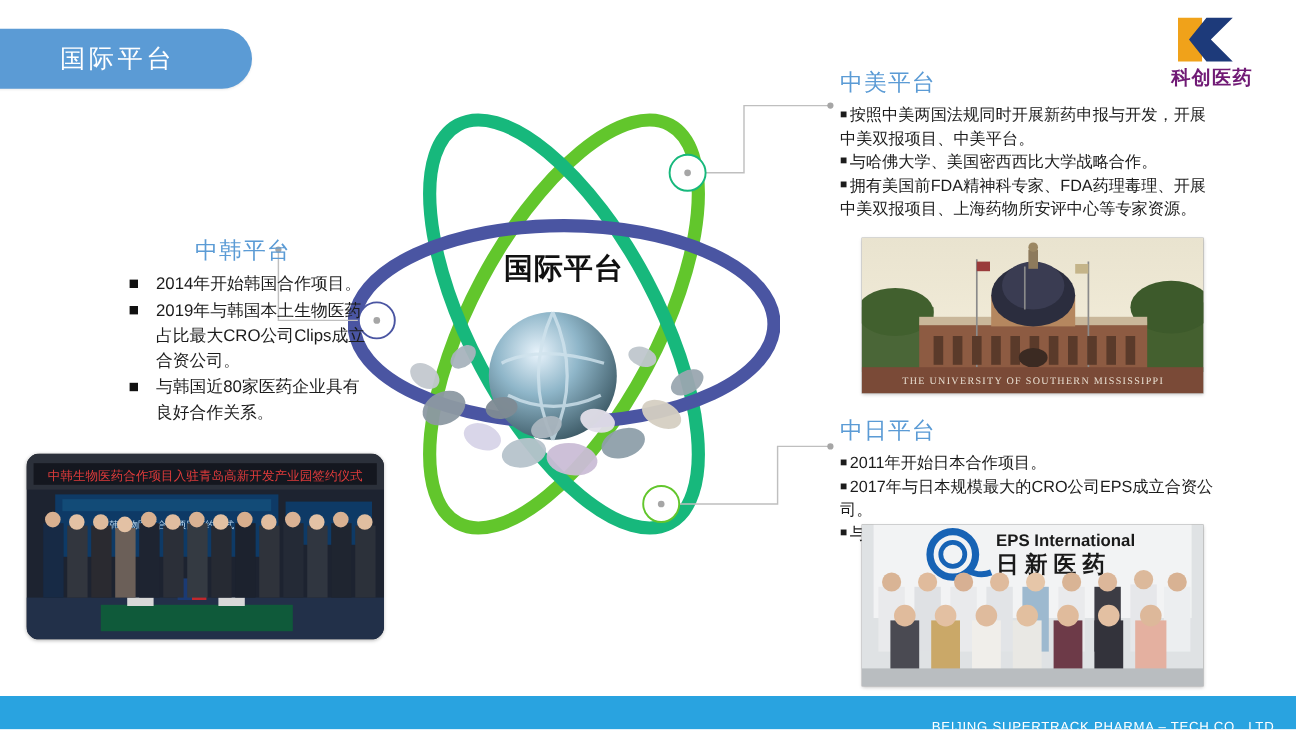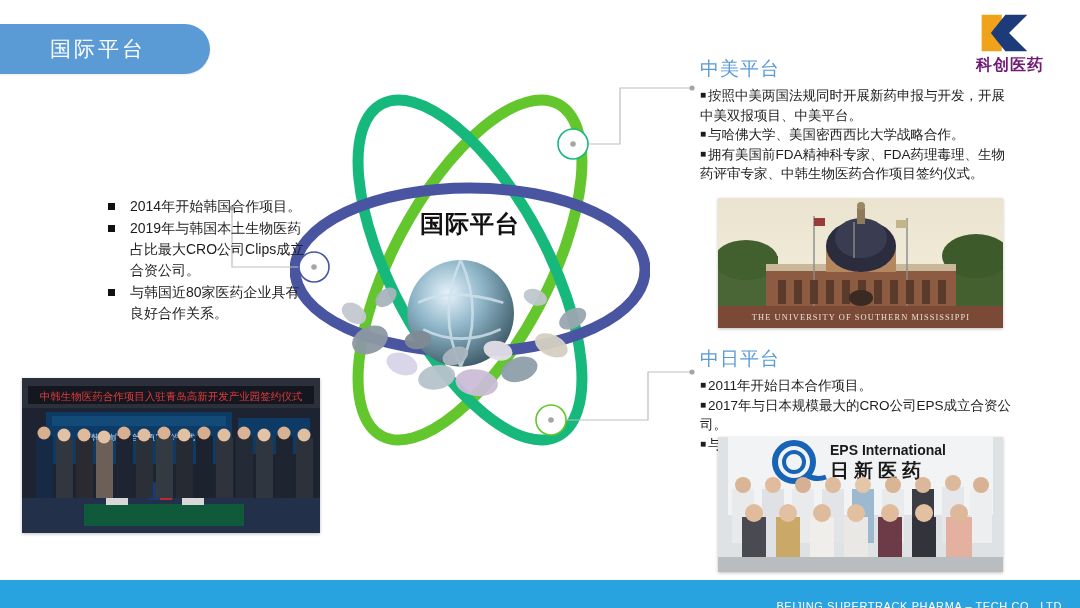--- a/index.html
+++ b/index.html
@@ -80,21 +80,21 @@
   
   #us-block{left:700px;top:56px;width:318px;}
 
   
   #jp-block{left:700px;top:346px;width:330px;}
 
   
   .photo{position:absolute;overflow:hidden;background:#a3a3a3;
          box-shadow:0 1px 3px rgba(0,0,0,.25);}
 
-  #photo-kr{left:22px;top:378px;width:298px;height:155px;}
+  #photo-kr{left:22px;top:378px;width:298px;height:155px;border-radius:11px;}
   #photo-us{left:718px;top:198px;width:285px;height:130px;}
   #photo-jp{left:718px;top:437px;width:285px;height:135px;}
 
   
   .footer{
     position:absolute;left:0;right:0;bottom:0;height:28px;
     background:#29a3e0;
   }
   .footer .ftxt{
     position:absolute;right:18px;top:50%;transform:translateY(-50%);
@@ -171,37 +171,38 @@
     <circle cx="573" cy="144" r="15" fill="#ffffff" stroke="#17b87c" stroke-width="1.6"></circle>
     <circle cx="573" cy="144" r="2.8" fill="#a6a6a6"></circle>
 
     <polyline points="566,420 648,420 648,372 692,372" fill="none" stroke="#bfbfbf" stroke-width="1.2"></polyline>
     <circle cx="692" cy="372" r="2.6" fill="#a6a6a6"></circle>
     <circle cx="551" cy="420" r="15" fill="#ffffff" stroke="#62c62c" stroke-width="1.6"></circle>
     <circle cx="551" cy="420" r="2.8" fill="#a6a6a6"></circle>
   </svg>
 
   <div class="block" id="kr-block">
+    <h3>中韩平台</h3>
     <ul>
       <li>2014年开始韩国合作项目。</li>
       <li>2019年与韩国本土生物医药占比最大CRO公司Clips成立合资公司。</li>
       <li>与韩国近80家医药企业具有良好合作关系。</li>
     </ul>
   </div>
 
   <div class="block" id="us-block">
     <h3>中美平台</h3>
     <p>
       <span class="bullet-sq">■</span><span>按照中美两国法规同时开展新药申报与开发，开展中美双报项目、中美平台。</span>
     </p>
     <p>
       <span class="bullet-sq">■</span><span>与哈佛大学、美国密西西比大学战略合作。</span>
     </p>
     <p>
-      <span class="bullet-sq">■</span><span>拥有美国前FDA精神科专家、FDA药理毒理、生物药评审专家、中韩生物医药合作项目签约仪式。</span>
+      <span class="bullet-sq">■</span><span>拥有美国前FDA精神科专家、FDA药理毒理、开展中美双报项目、上海药物所安评中心等专家资源。</span>
     </p>
   </div>
 
   <div class="block" id="jp-block">
     <h3>中日平台</h3>
     <p>
       <span class="bullet-sq">■</span><span>2011年开始日本合作项目。</span>
     </p>
     <p>
       <span class="bullet-sq">■</span><span>2017年与日本规模最大的CRO公司EPS成立合资公司。</span>

